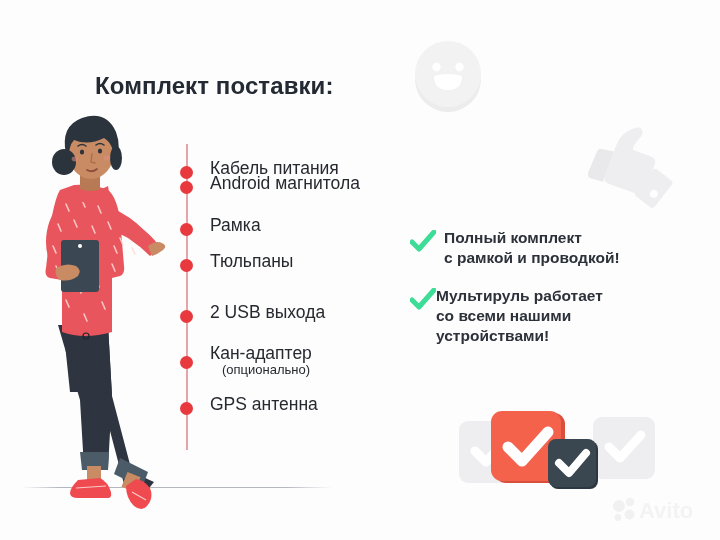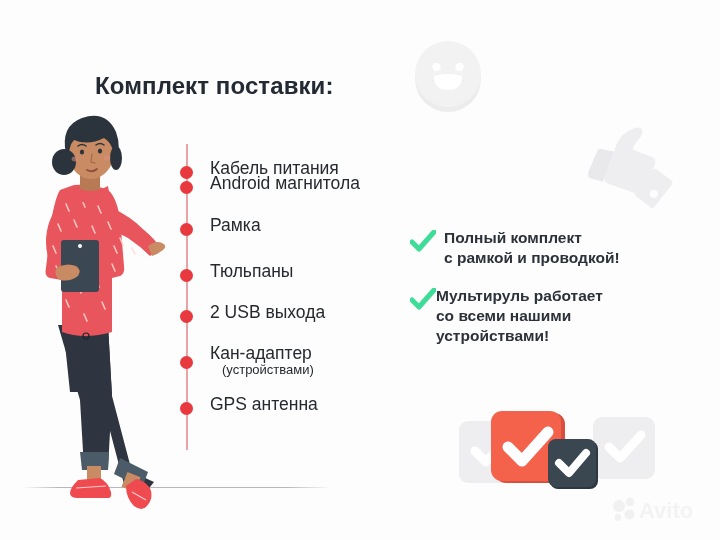--- a/index.html
+++ b/index.html
@@ -278,34 +278,34 @@
     <div class="list-item" style="top:42px;">
       <span class="bullet-dot"></span>
       <span class="item-label">Android магнитола</span>
     </div>
 
     <div class="list-item" style="top:84px;">
       <span class="bullet-dot"></span>
       <span class="item-label">Рамка</span>
     </div>
 
-    <div class="list-item" style="top:130px;">
+    <div class="list-item" style="top:120px;">
       <span class="bullet-dot"></span>
       <span class="item-label">Тюльпаны</span>
     </div>
 
     <div class="list-item" style="top:171px;">
       <span class="bullet-dot"></span>
       <span class="item-label">2 USB выхода</span>
     </div>
 
     <div class="list-item" style="top:212px;">
       <span class="bullet-dot" style="top:14px;"></span>
       <span class="item-label">Кан-адаптер</span>
-      <span class="item-sublabel">(устройствами)</span>
+      <span class="item-sublabel">(опционально)</span>
     </div>
 
     <div class="list-item" style="top:263px;">
       <span class="bullet-dot"></span>
       <span class="item-label">GPS антенна</span>
     </div>
 
   </div>
 
   <div id="benefits">

